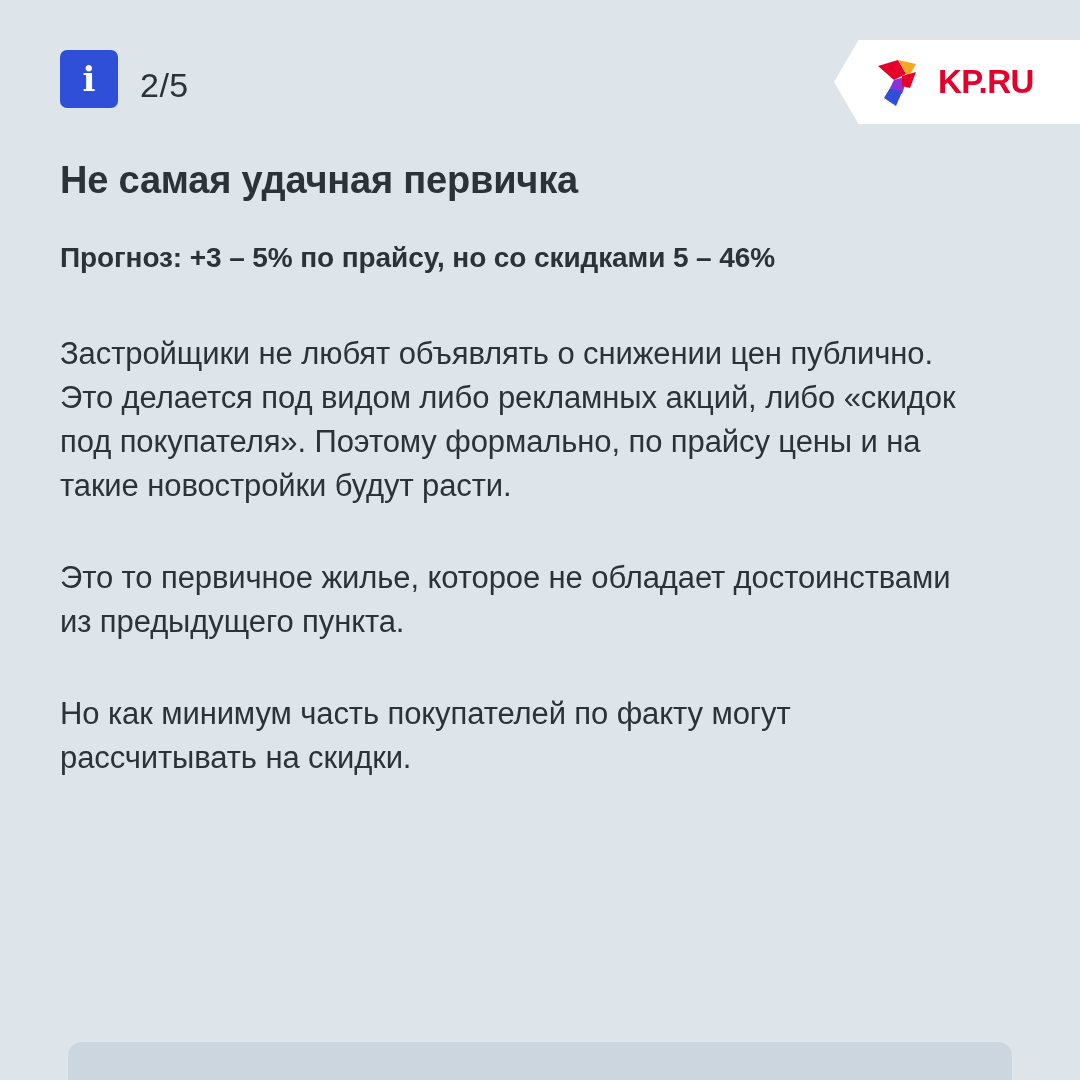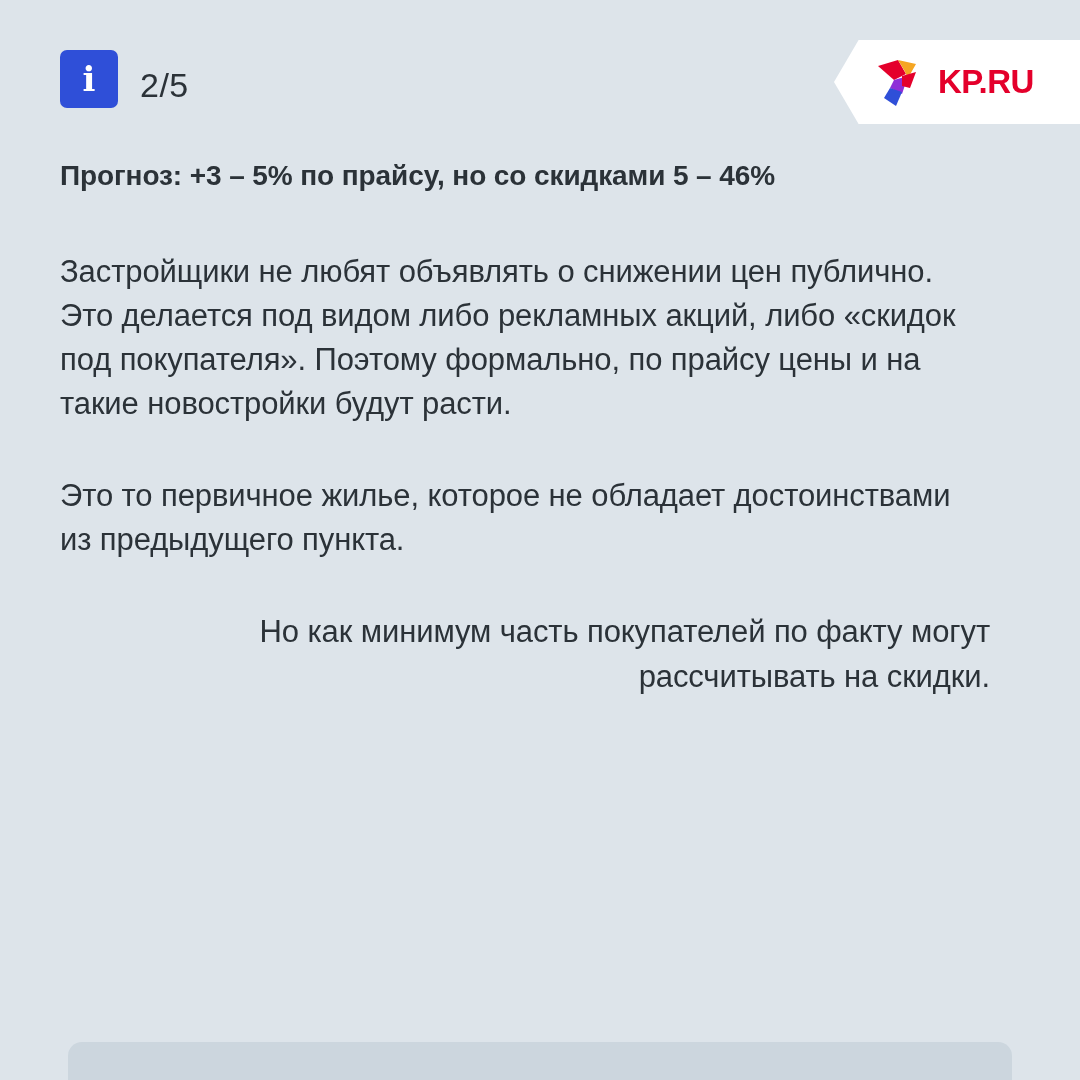--- a/index.html
+++ b/index.html
@@ -112,21 +112,20 @@
   }
   .para {
     font-size: 31px;
     color: #2b3238;
     line-height: 1.42;
     margin: 0 0 48px 0;
     letter-spacing: -0.1px;
   }
   .para:last-child {
     margin-bottom: 0;
-    text-align: right;
   }
 
   
   .bottom-panel {
     position: absolute;
     left: 68px;
     right: 68px;
     bottom: 0;
     height: 38px;
     background: #ccd6de;
@@ -150,20 +149,21 @@
         <polygon points="26,6 44,10 36,24 32,16" fill="#f5a623"></polygon>
         <polygon points="22,26 36,22 30,40 18,34" fill="#8e2fd8"></polygon>
         <polygon points="18,34 30,38 24,52 12,44" fill="#2f4fd8"></polygon>
         <polygon points="30,22 44,18 38,34 30,32" fill="#e4002b"></polygon>
       </svg>
     </div>
     <div class="logo-text">KP.RU</div>
   </div>
 
   <div class="content">
+    <h1 class="headline">Не самая удачная первичка</h1>
 
     <p class="forecast">Прогноз: +3 – 5% по прайсу, но со скидками 5 – 46%</p>
 
     <p class="para">Застройщики не любят объявлять о снижении цен публично. Это делается под видом либо рекламных акций, либо «скидок под покупателя». Поэтому формально, по прайсу цены и на такие новостройки будут расти.</p>
 
     <p class="para">Это то первичное жилье, которое не обладает достоинствами из предыдущего пункта.</p>
 
     <p class="para">Но как минимум часть покупателей по факту могут рассчитывать на скидки.</p>
   </div>
 

